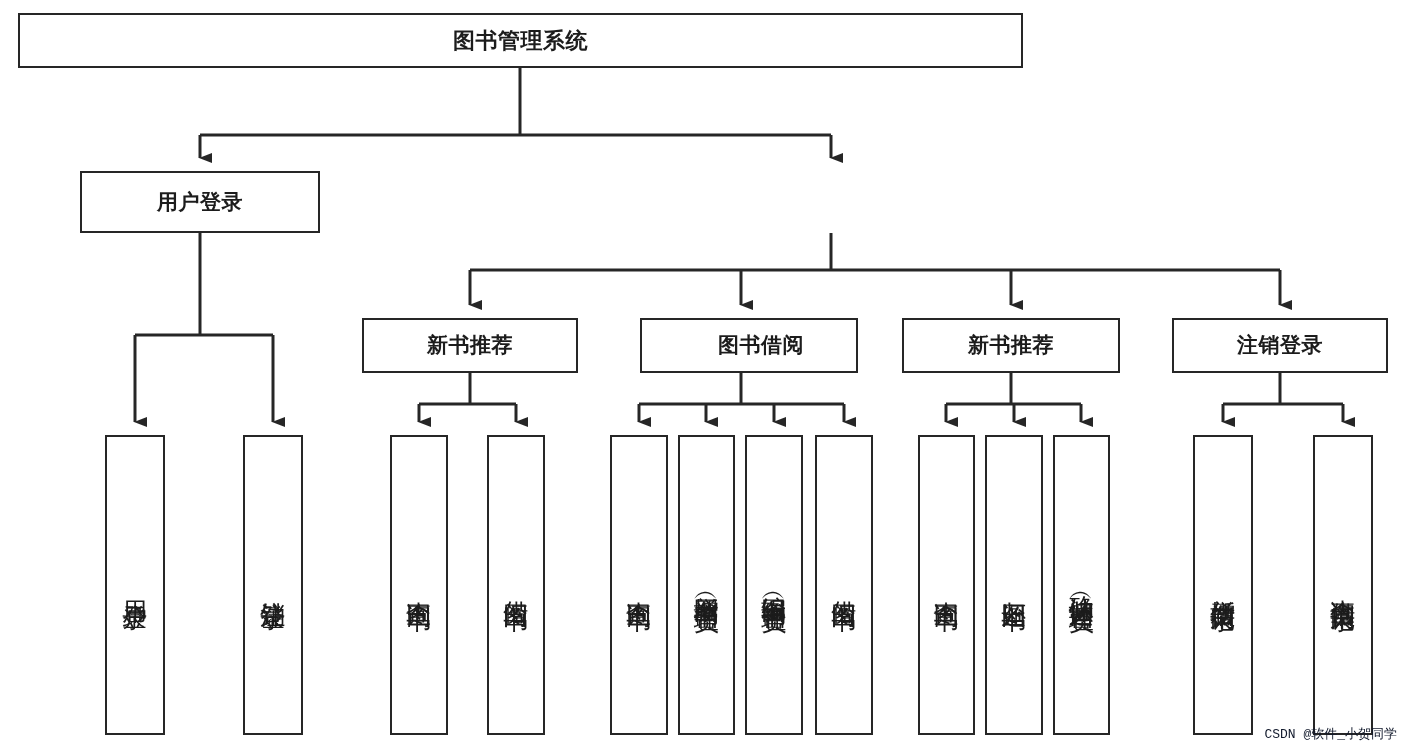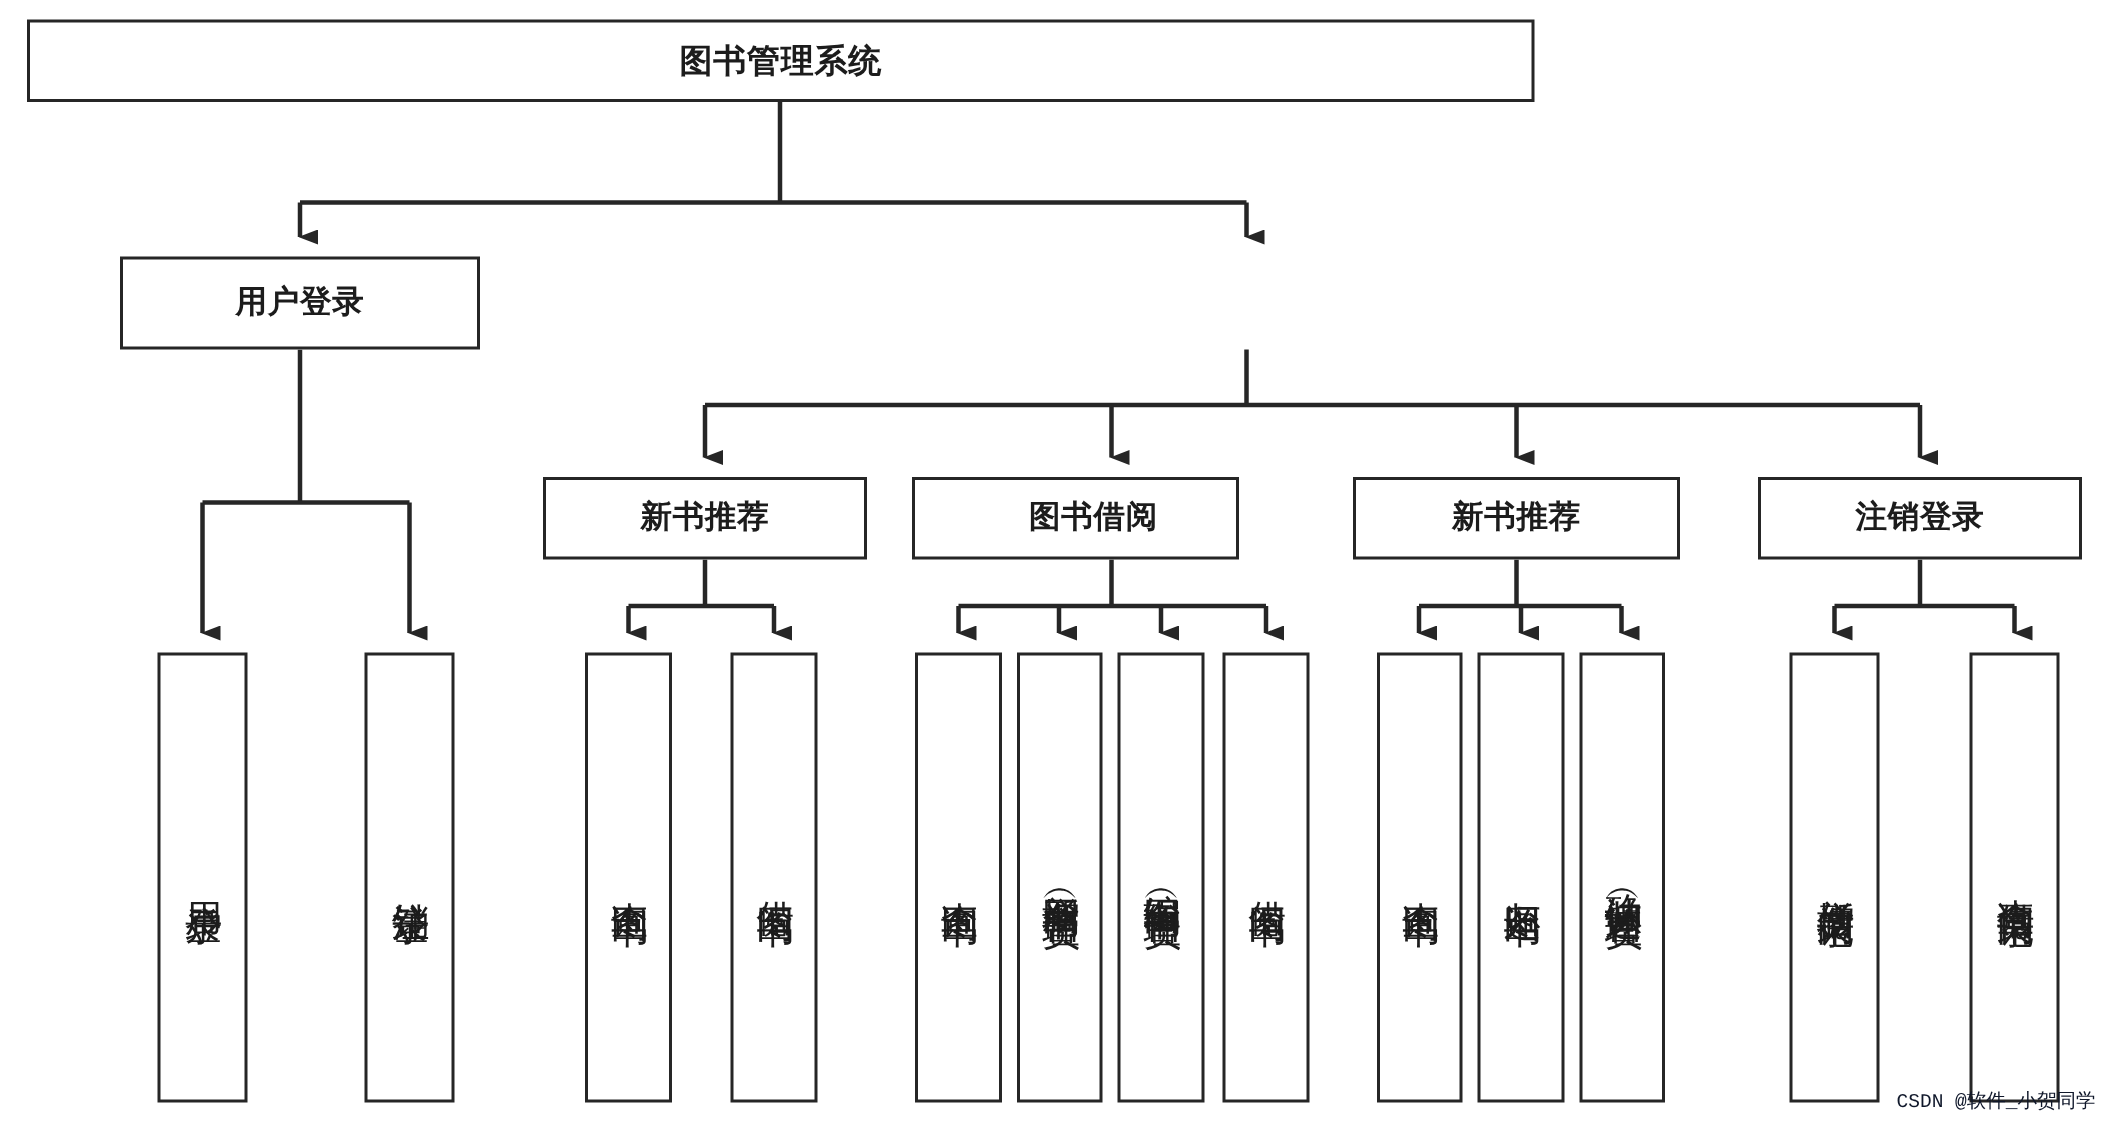--- a/index.html
+++ b/index.html
@@ -129,21 +129,21 @@
     <span class="lbl">图书管理系统</span>
   </div>
 
   <div class="node h" id="node-l2-0" style="left: 80px; top: 171px; width: 240px; height: 62px;">
     <span class="lbl">用户登录</span>
   </div>
 
   <div class="node h" id="node-l3-0" style="left: 362px; top: 318px; width: 216px; height: 55px;">
     <span class="lbl">新书推荐</span>
   </div>
-  <div class="node h" id="node-l3-1" style="left: 608px; top: 318px; width: 218px; height: 55px; padding-left: 24px;">
+  <div class="node h" id="node-l3-1" style="left: 640px; top: 318px; width: 218px; height: 55px; padding-left: 24px;">
     <span class="lbl">图书借阅</span>
   </div>
   <div class="node h" id="node-l3-2" style="left: 902px; top: 318px; width: 218px; height: 55px;">
     <span class="lbl">新书推荐</span>
   </div>
   <div class="node h" id="node-l3-3" style="left: 1172px; top: 318px; width: 216px; height: 55px;">
     <span class="lbl">注销登录</span>
   </div>
 
   <div class="node v" id="node-leaf-0" style="left: 105px; top: 435px; width: 60px; height: 300px;">

